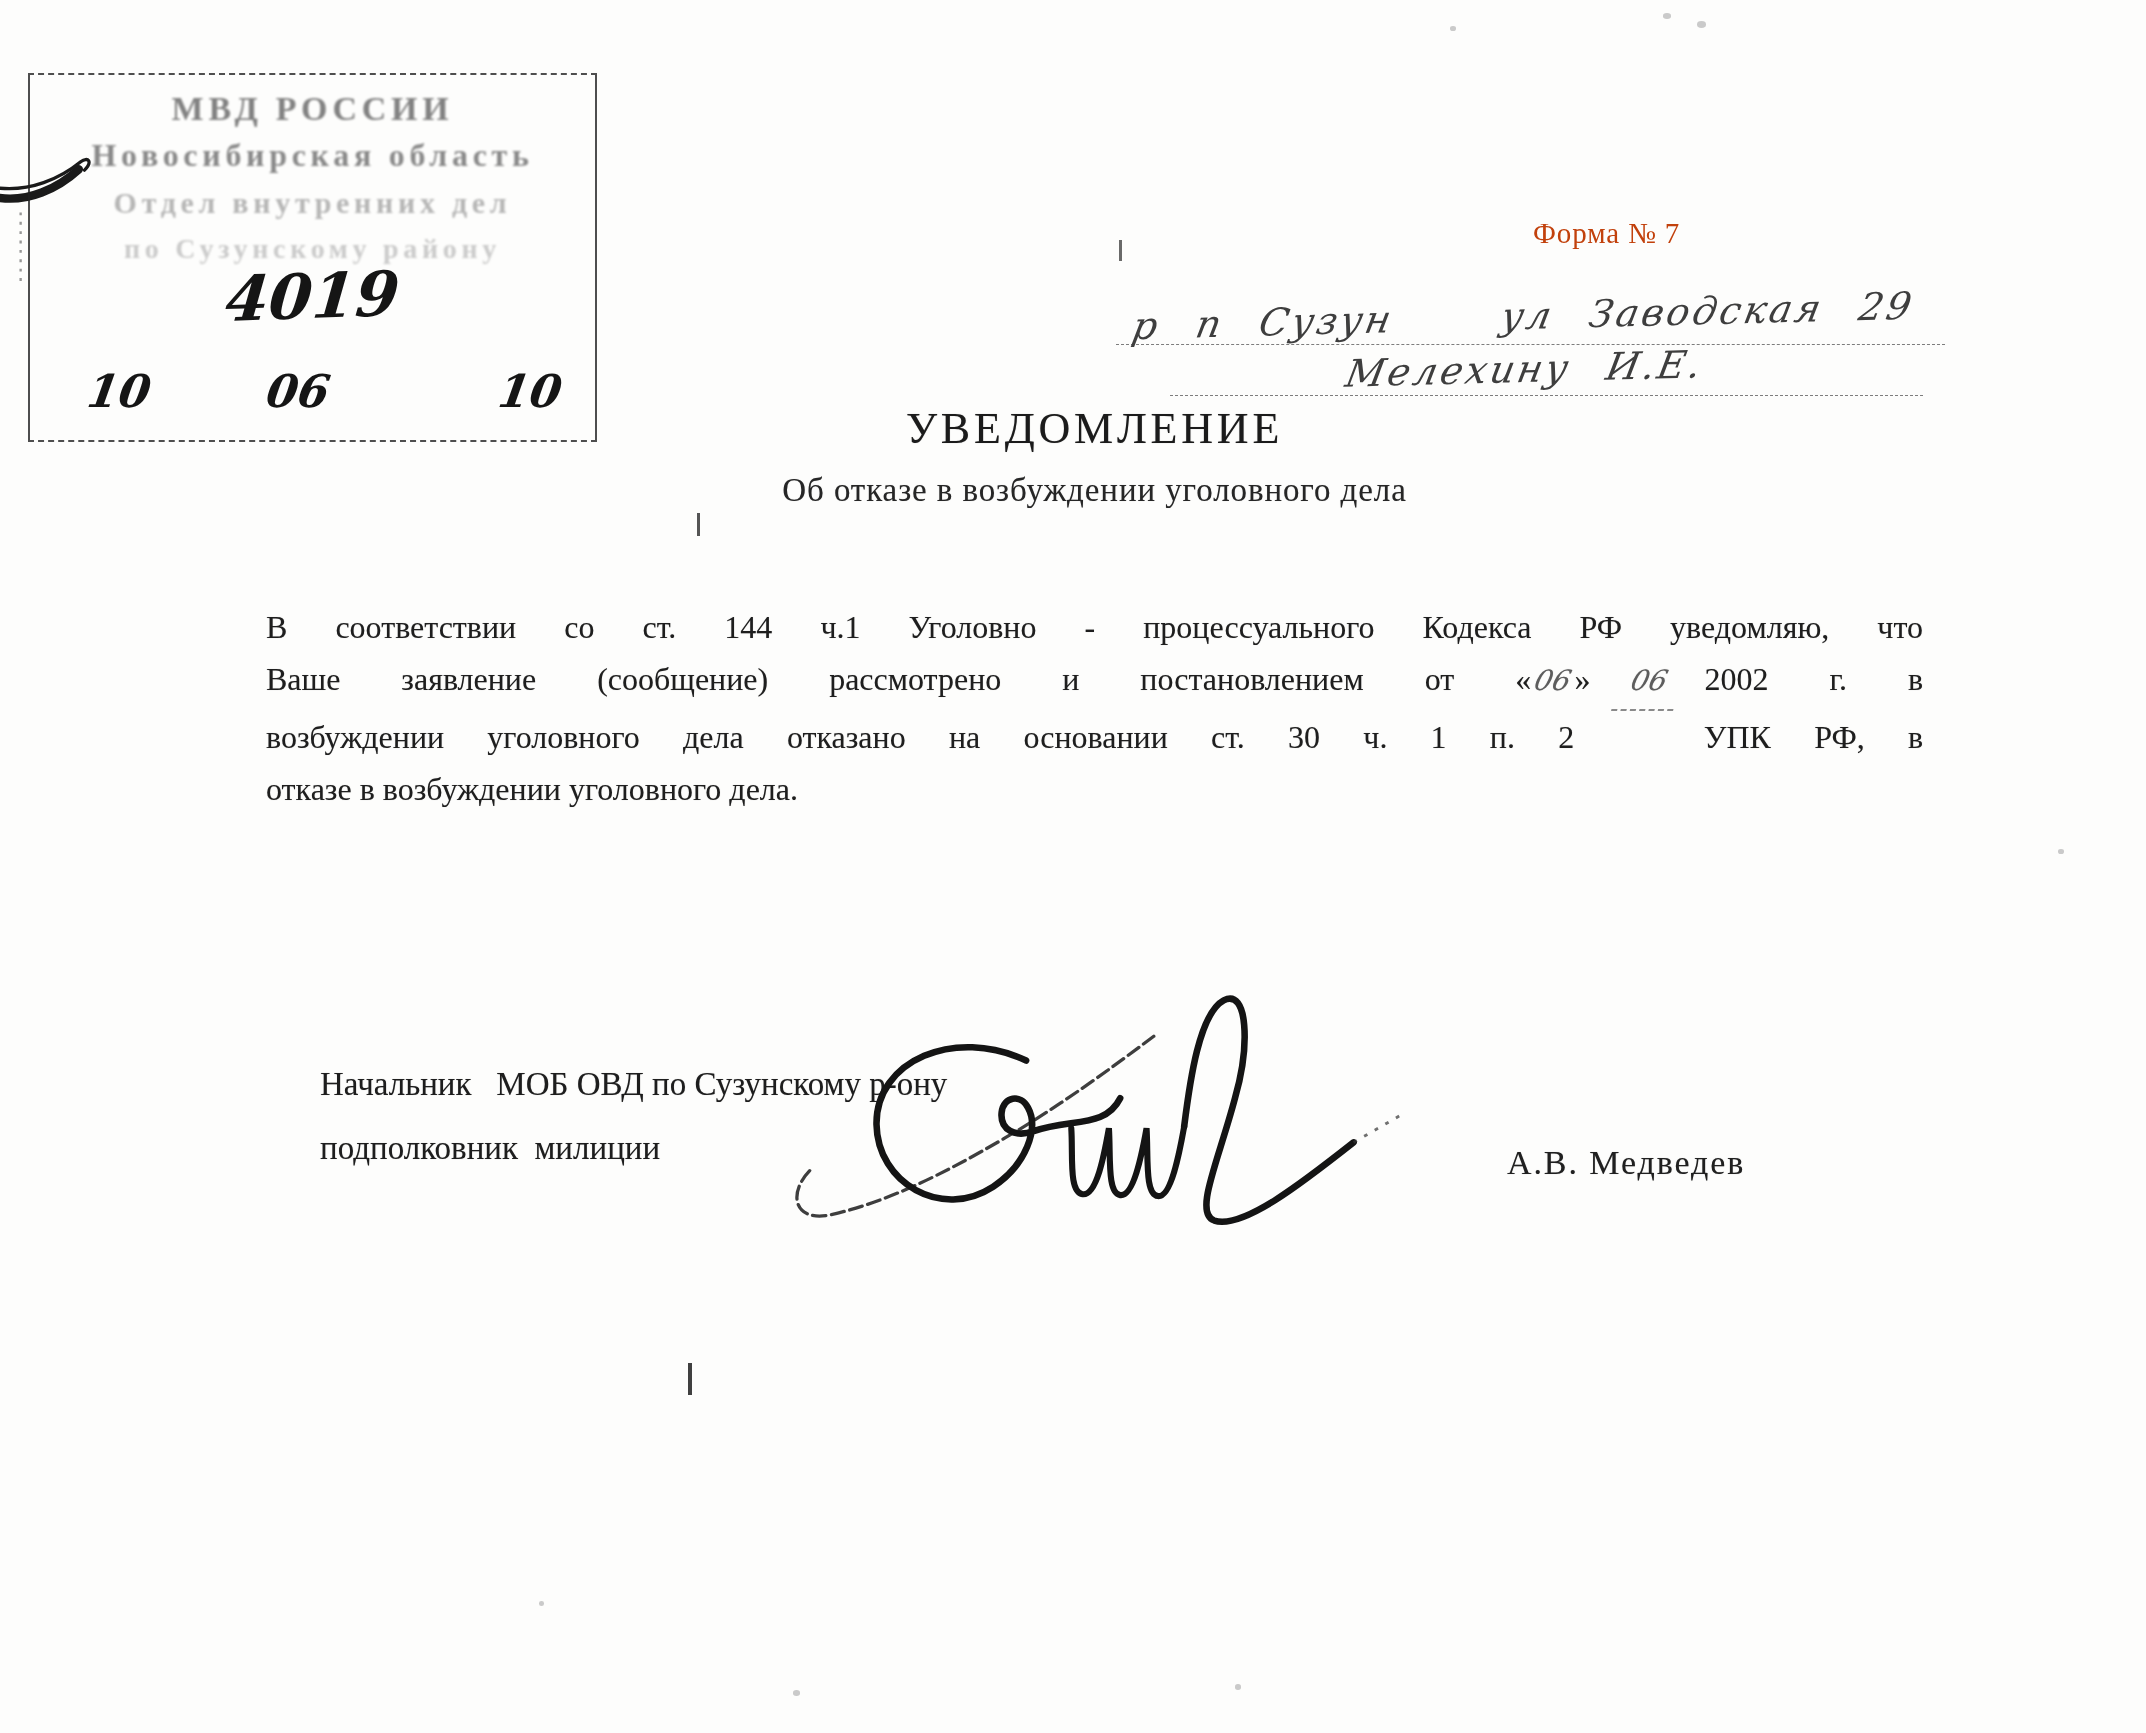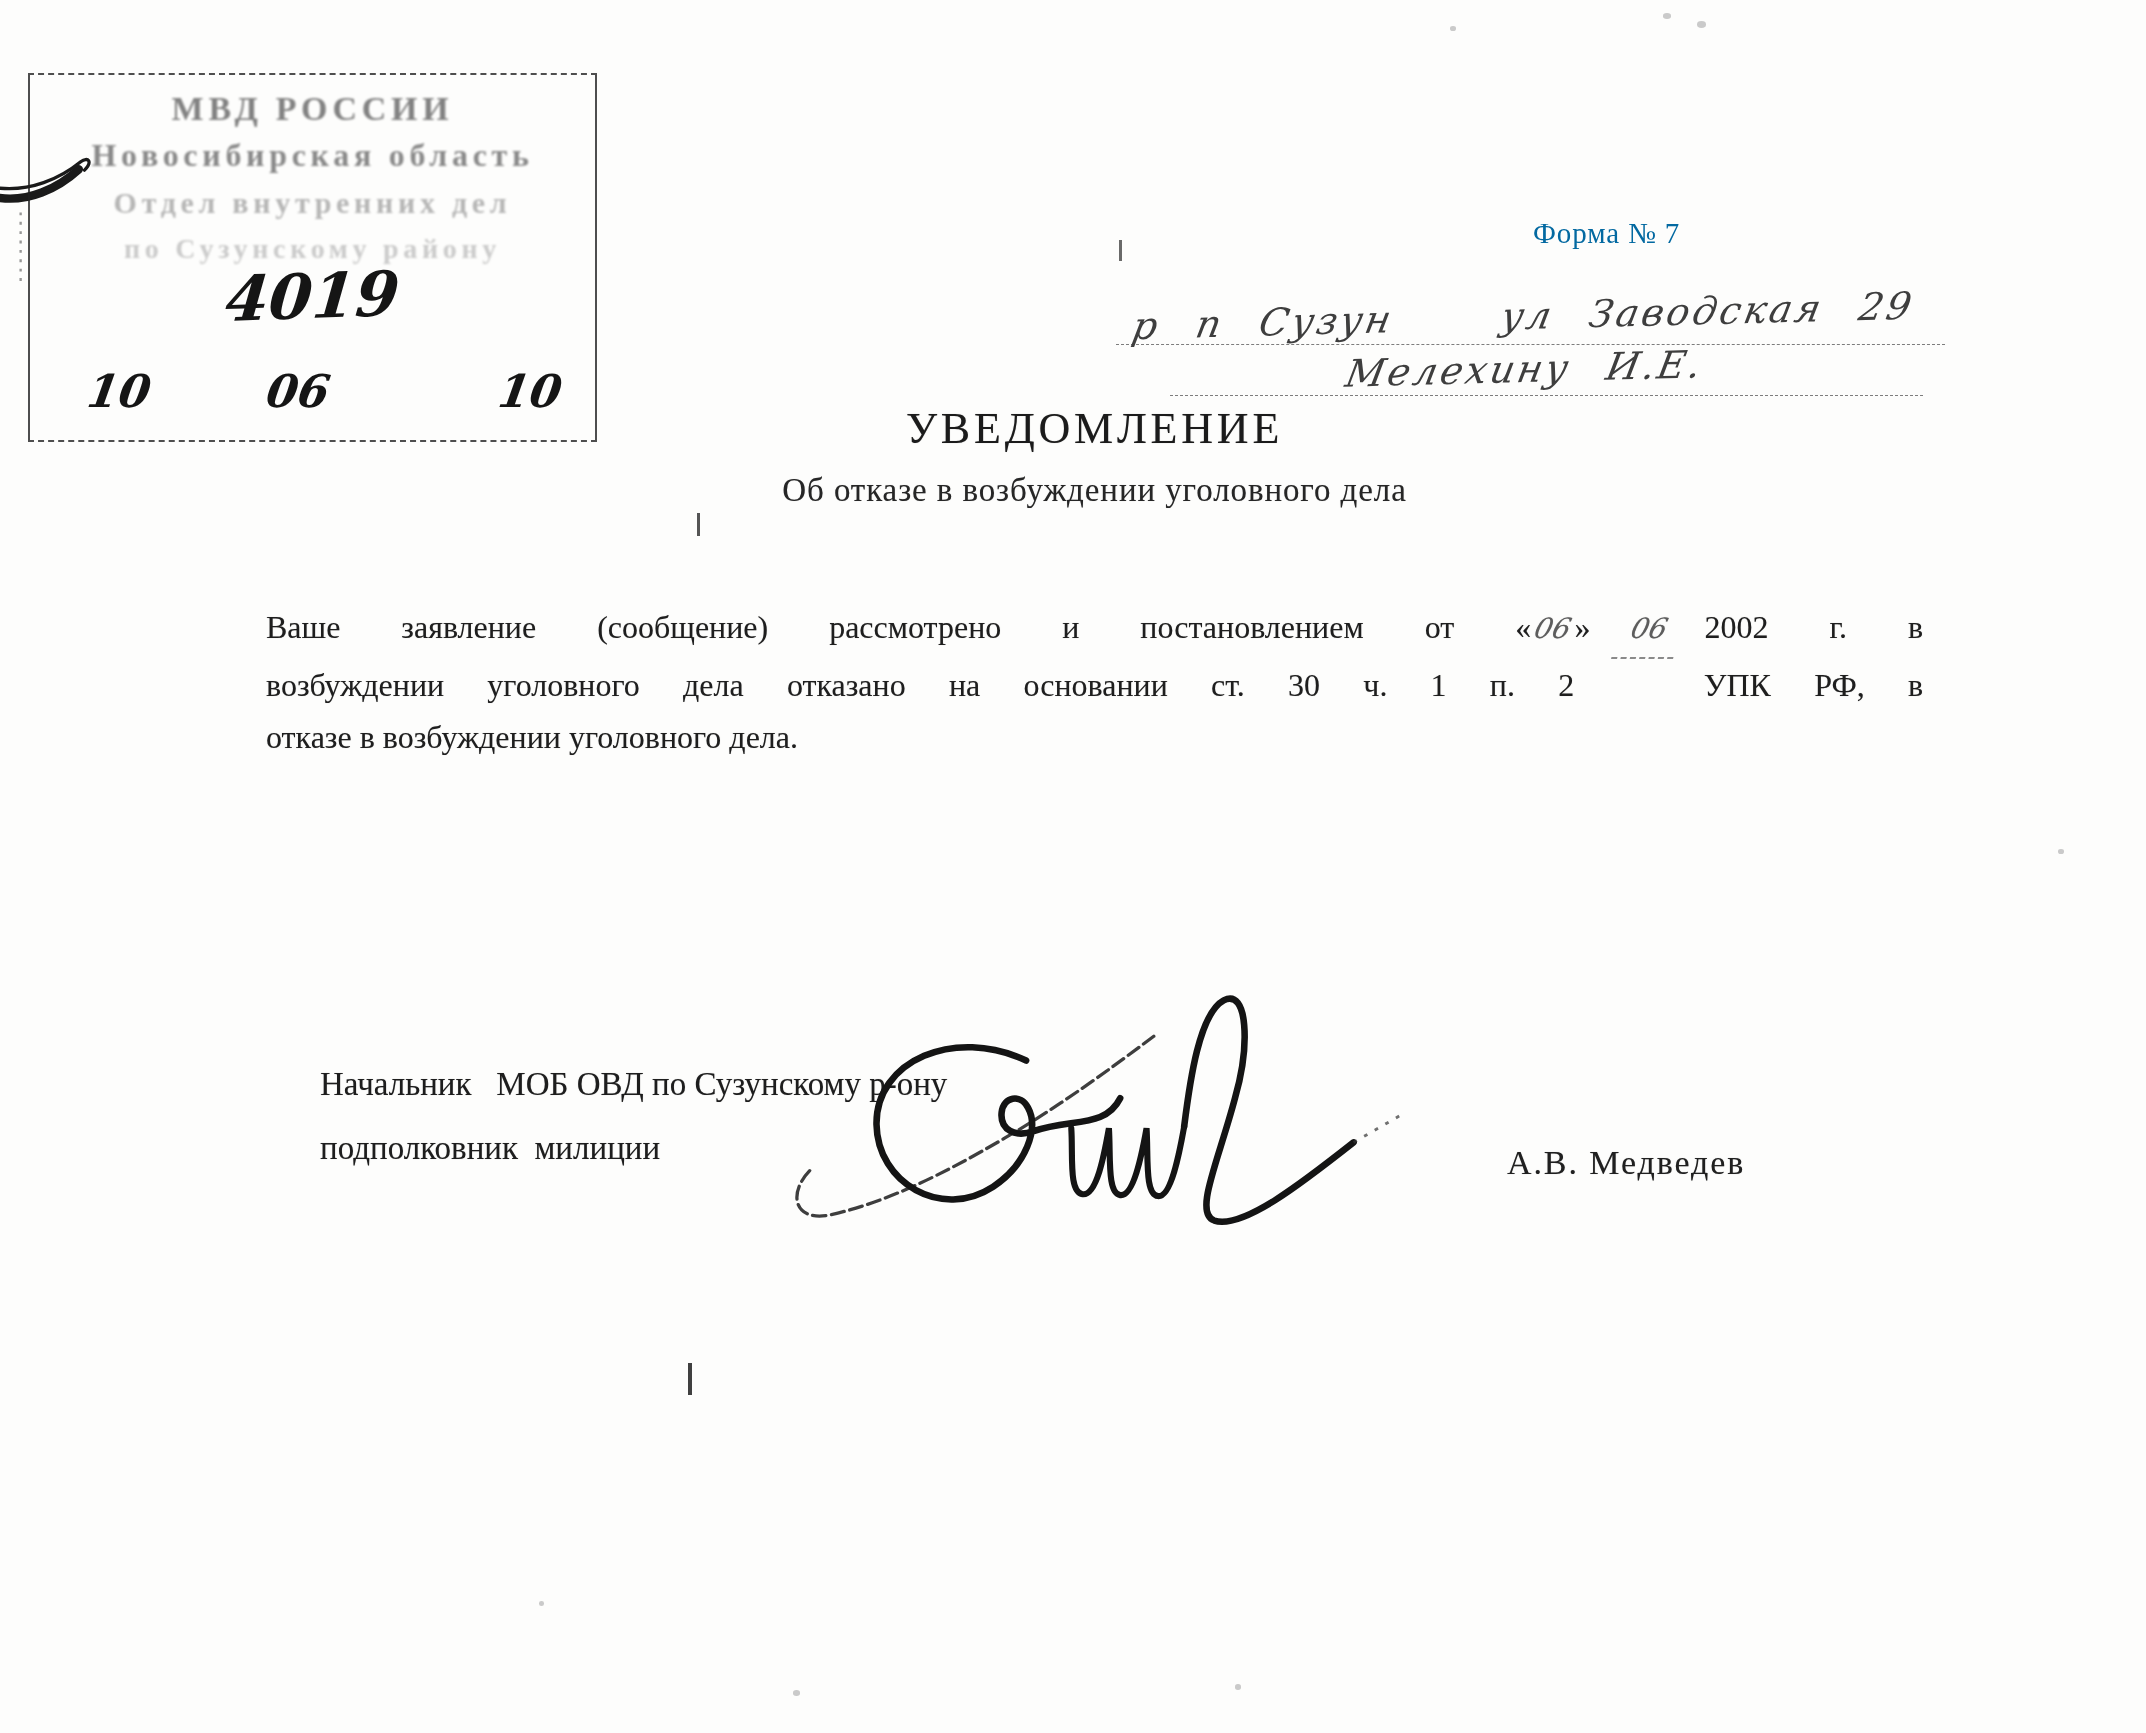--- a/index.html
+++ b/index.html
@@ -45,21 +45,21 @@
   .stamp-day{left:58px;}
   .stamp-month{left:237px;}
   .stamp-year{left:469px;}
 
   
   .pen-swoosh{position:absolute;left:0;top:139px;}
 
   
   .form-label{
     position:absolute;left:1533px;top:217px;
-    font-size:29px;color:#0369a1;letter-spacing:0.9px;
+    font-size:29px;color:#c2410c;letter-spacing:0.9px;
   }
   .addr-rule{position:absolute;border-top:1.9px dashed #7d7d7d;height:0;}
   .addr-rule1{left:1116px;top:344px;width:829px;}
   .addr-rule2{left:1170px;top:395px;width:753px;}
   .addr-text{
     position:absolute;font-size:38px;color:#3e3e3e;
     letter-spacing:2.8px;word-spacing:21px;
     transform:skewX(-12deg) rotate(-1.5deg);
     white-space:pre;
   }
@@ -139,20 +139,21 @@
   <div class="addr-rule addr-rule2"></div>
   <div class="addr-text addr-text1 hw">р п Сузун   ул Заводская 29</div>
   <div class="addr-text addr-text2 hw">Мелехину И.Е.</div>
 
   <div class="heading">
     <h1 class="title">УВЕДОМЛЕНИЕ</h1>
     <div class="subtitle">Об отказе в возбуждении уголовного дела</div>
   </div>
 
   <div class="body-block">
+    <div class="bline">В соответствии со ст. 144 ч.1 Уголовно - процессуального Кодекса РФ уведомляю, что</div>
     <div class="bline"><span>Ваше заявление (сообщение) рассмотрено и постановлением от «</span><span class="hw-inline hw-day">06</span><span>»</span><span class="hw-inline hw-month">06</span><span>2002 г. в</span></div>
     <div class="bline">возбуждении уголовного дела отказано на основании ст. 30 ч. 1 п. 2   УПК РФ, в</div>
     <div class="bline last">отказе в возбуждении уголовного дела.</div>
   </div>
 
   <div class="sig-role">Начальник   МОБ ОВД по Сузунскому р-ону</div>
   <div class="sig-rank">подполковник  милиции</div>
 
   <svg class="signature-svg" width="621" height="292" viewBox="0 0 660 310">
 

